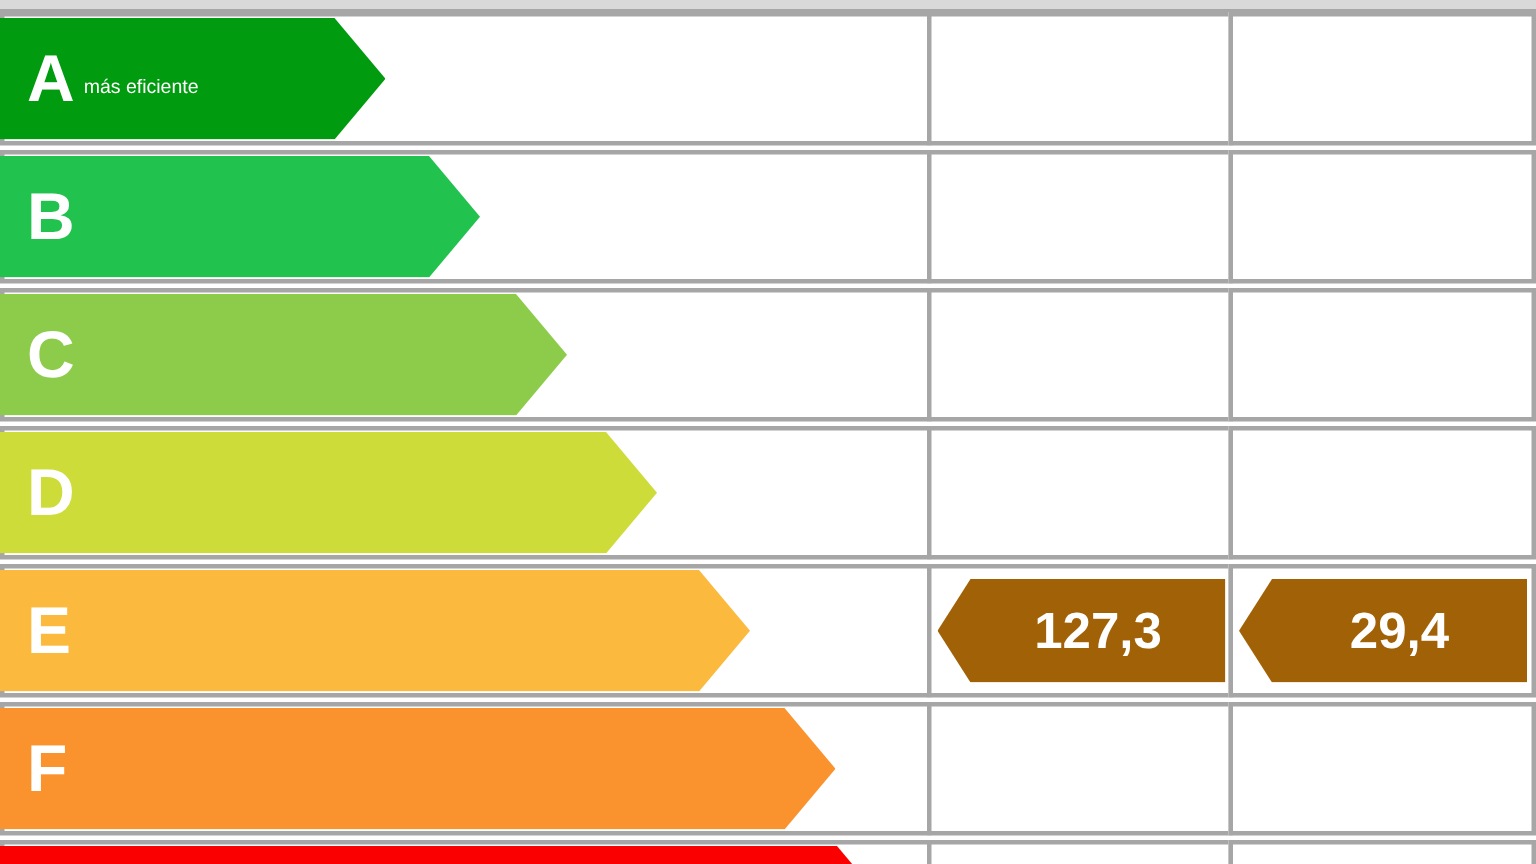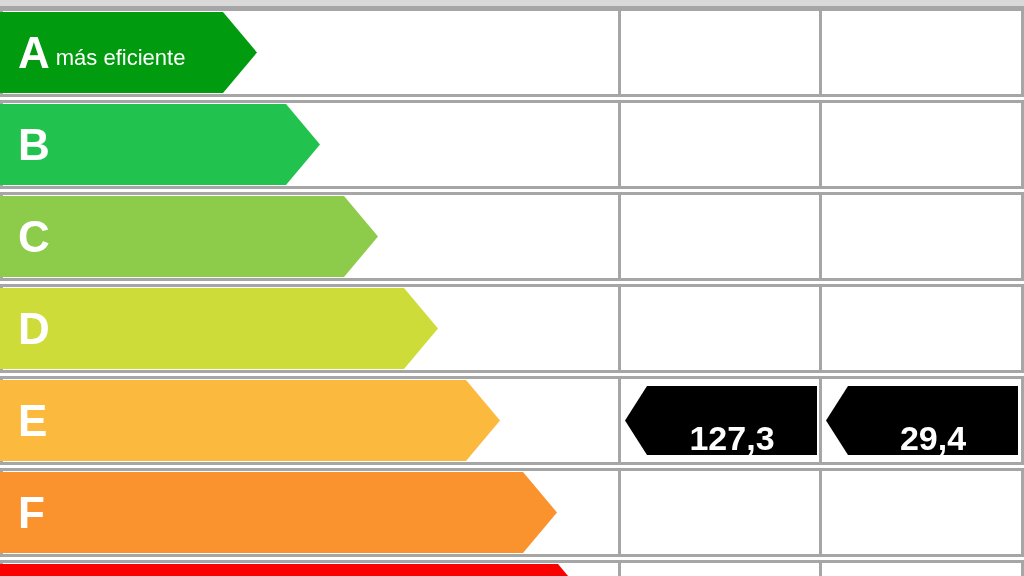--- a/index.html
+++ b/index.html
@@ -106,33 +106,33 @@
     box-sizing: border-box;
   }
   .band-letter {
     color: #ffffff;
     font-weight: bold;
     font-size: 44px;
     line-height: 44px;
   }
   .band-note {
     color: #ffffff;
-    font-size: 22px;
+    font-size: 13px;
     margin-left: 6px;
     margin-top: 10px;
     line-height: 20px;
   }
 
   
   .value-arrow {
     position: absolute;
     z-index: 4;
-    background: #000000;
+    background: #a16207;
     display: flex;
-    align-items: flex-end;
+    align-items: center;
     justify-content: center;
     clip-path: polygon(22px 0, 100% 0, 100% 100%, 22px 100%, 0 50%);
   }
   .value-arrow-text {
     color: #ffffff;
     font-weight: bold;
     font-size: 34px;
     line-height: 34px;
     padding-left: 22px;
   }

